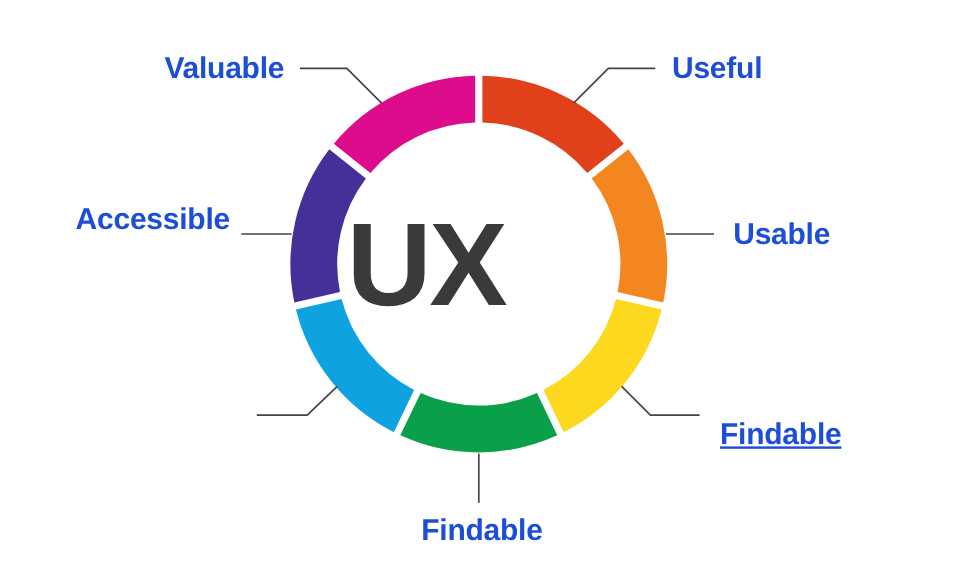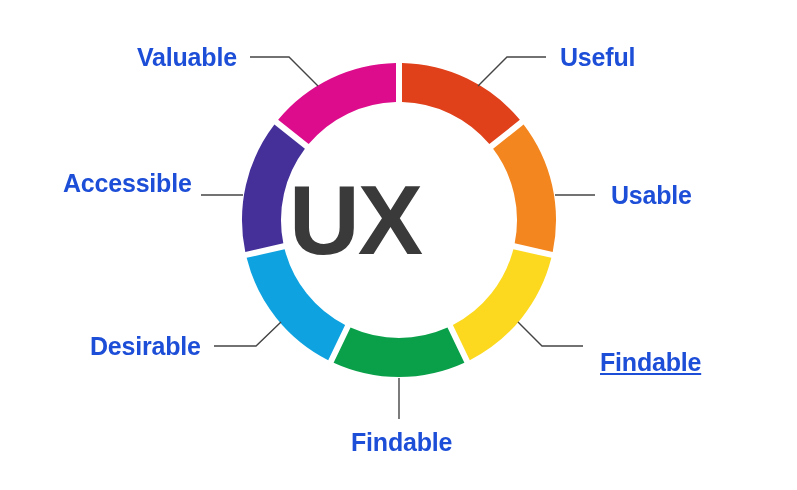--- a/index.html
+++ b/index.html
@@ -51,16 +51,15 @@
         <polyline points="399,378 399,419" fill="none" stroke="#444444" stroke-width="1.4"></polyline>
       </g>
   </svg>
 
   <div class="center-text">UX</div>
 
   <div class="label" style="left: 137px; top: 45px;">Valuable</div>
   <div class="label" style="left: 560px; top: 45px;">Useful</div>
   <div class="label" style="left: 63px; top: 171px;">Accessible</div>
   <div class="label" style="left: 611px; top: 183px;">Usable</div>
-  <div class="label" style="left: 90px; top: 334px;">Desirable</div>
   <div class="label" style="left: 600px; top: 350px; text-decoration: underline;">Findable</div>
   <div class="label" style="left: 351px; top: 430px;">Findable</div>
 </div>
 
 </body></html>

